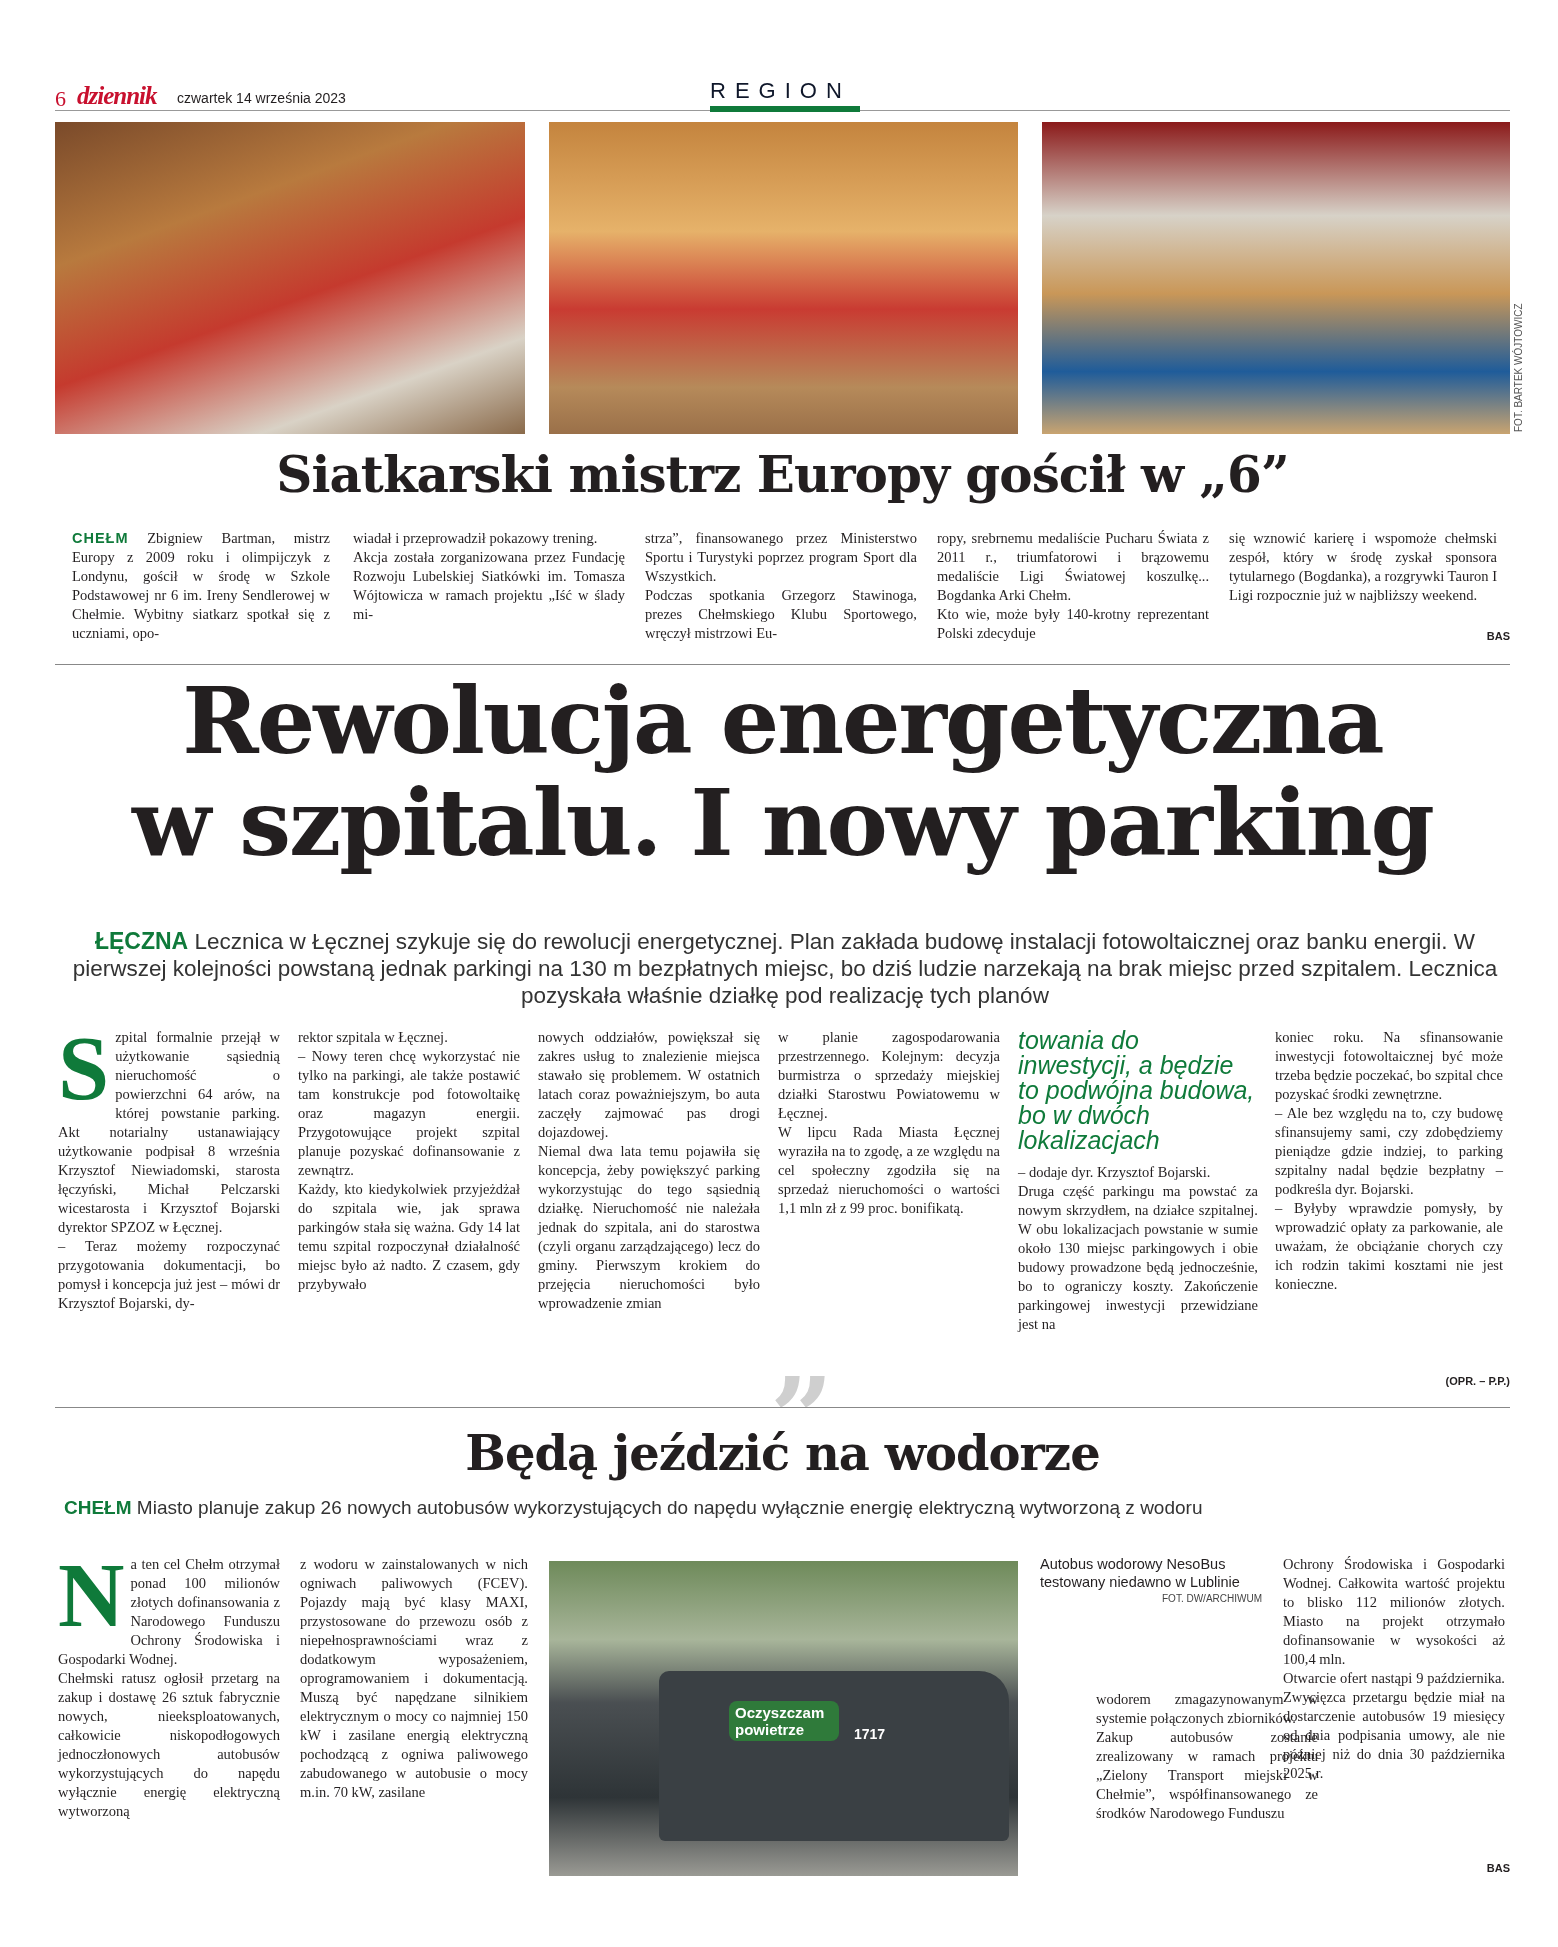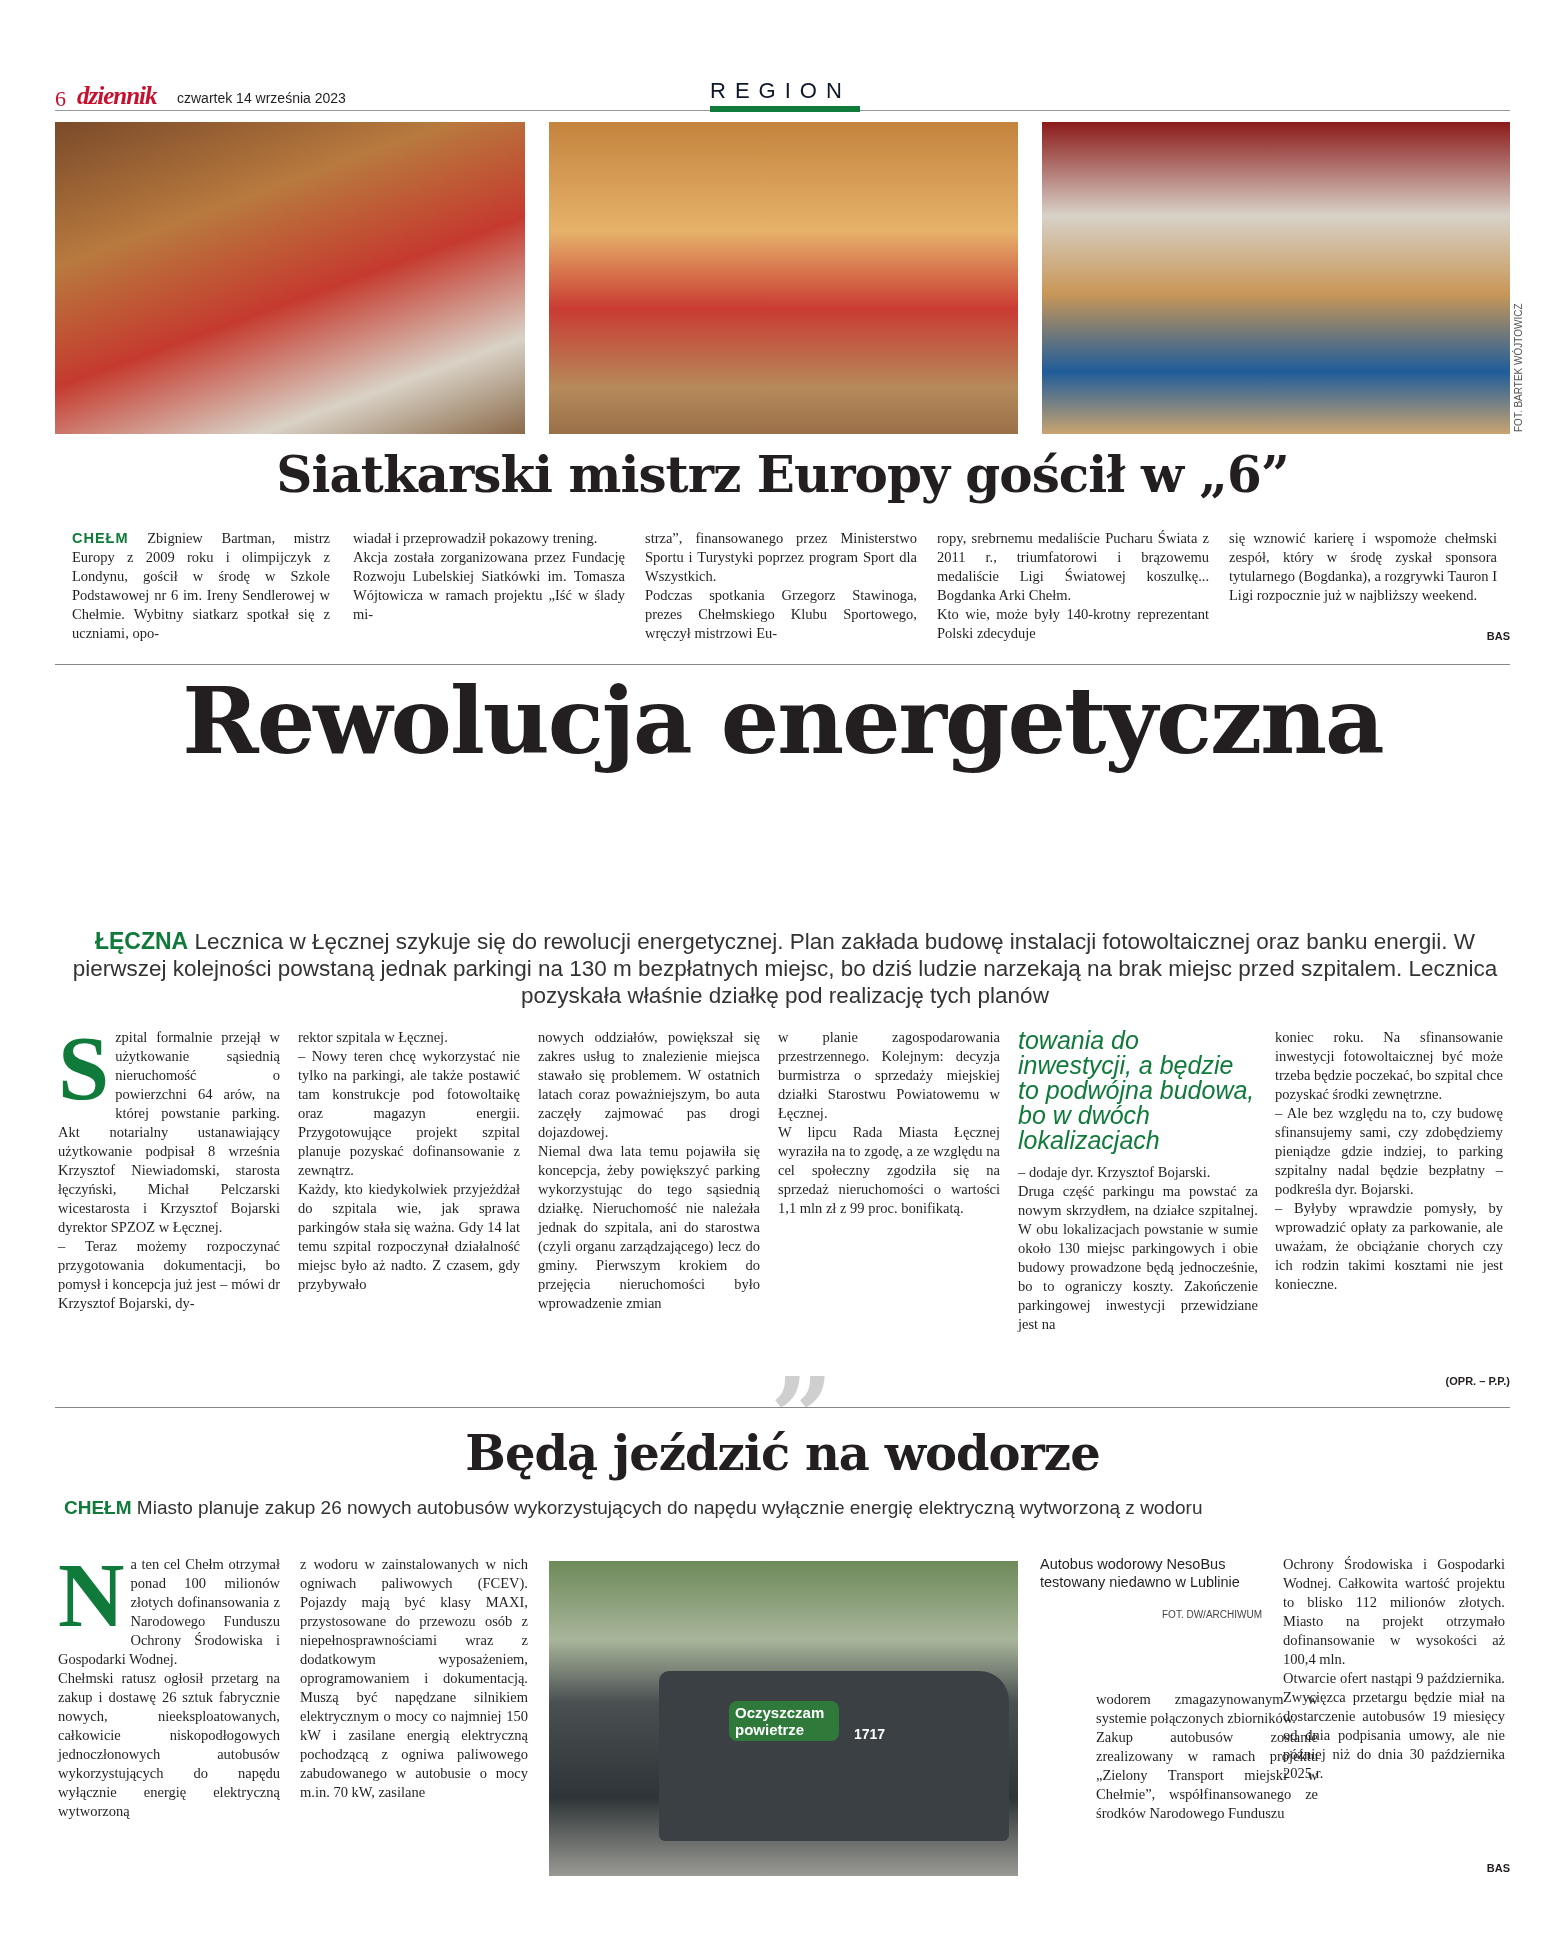--- a/index.html
+++ b/index.html
@@ -63,20 +63,21 @@
    Podczas spotkania Grzegorz Stawinoga, prezes Chełmskiego Klubu Sportowego, wręczył mistrzowi Eu-</div>
 <div class="abs col" style="left:937px;top:529px;width:272px;white-space:pre-line">ropy, srebrnemu medaliście Pucharu Świata z 2011 r., triumfatorowi i brązowemu medaliście Ligi Światowej koszulkę... Bogdanka Arki Chełm.
    Kto wie, może były 140-krotny reprezentant Polski zdecyduje</div>
 <div class="abs col" style="left:1229px;top:529px;width:268px;white-space:pre-line">się wznowić karierę i wspomoże chełmski zespół, który w środę zyskał sponsora tytularnego (Bogdanka), a rozgrywki Tauron I Ligi rozpocznie już w najbliższy weekend.</div>
 <div class="abs sig" style="left:1420px;top:630px;width:90px">BAS</div>
 
 <div class="abs hr" style="left:55px;top:664px;width:1455px"></div>
 
 <div class="abs headline2">
   <div>Rewolucja energetyczna</div>
+  <div>w szpitalu. I nowy parking</div>
 </div>
 
 <div class="abs lead">
   <span class="kicker">ŁĘCZNA</span>
   <span>Lecznica w Łęcznej szykuje się do rewolucji energetycznej. Plan zakłada budowę instalacji fotowoltaicznej oraz banku energii. W pierwszej kolejności powstaną jednak parkingi na 130 m bezpłatnych miejsc, bo dziś ludzie narzekają na brak miejsc przed szpitalem. Lecznica pozyskała właśnie działkę pod realizację tych planów</span>
 </div>
 
 <div class="abs col" style="left:58px;top:1028px;width:222px;white-space:pre-line"><span class="dropcap">S</span><span>zpital formalnie przejął w użytkowanie sąsiednią nieruchomość o powierzchni 64 arów, na której powstanie parking. Akt notarialny ustanawiający użytkowanie podpisał 8 września Krzysztof Niewiadomski, starosta łęczyński, Michał Pelczarski wicestarosta i Krzysztof Bojarski dyrektor SPZOZ w Łęcznej.
    – Teraz możemy rozpoczynać przygotowania dokumentacji, bo pomysł i koncepcja już jest – mówi dr Krzysztof Bojarski, dy-</span></div>
 <div class="abs col" style="left:298px;top:1028px;width:222px;white-space:pre-line">rektor szpitala w Łęcznej.
@@ -114,19 +115,19 @@
 <div class="abs col" style="left:300px;top:1555px;width:228px;white-space:pre-line">z wodoru w zainstalowanych w nich ogniwach paliwowych (FCEV). Pojazdy mają być klasy MAXI, przystosowane do przewozu osób z niepełnosprawnościami wraz z dodatkowym wyposażeniem, oprogramowaniem i dokumentacją. Muszą być napędzane silnikiem elektrycznym o mocy co najmniej 150 kW i zasilane energią elektryczną pochodzącą z ogniwa paliwowego zabudowanego w autobusie o mocy m.in. 70 kW, zasilane</div>
 
 <div class="abs photo busphoto">
   <div class="abs" style="left:110px;top:110px;width:350px;height:170px;background:#3a4044;border-radius:10px 30px 6px 6px"></div>
   <div class="abs" style="left:180px;top:140px;font-family:'Liberation Sans',sans-serif;font-size:15px;font-weight:bold;color:#fff;background:#2f7a3a;padding:3px 6px;border-radius:8px;width:110px;white-space:normal">Oczyszczam powietrze</div>
   <div class="abs" style="left:305px;top:165px;font-family:Liberation Sans, sans-serif;font-size:14px;font-weight:bold;color:#fff">1717</div>
 </div>
 
 <div class="abs" style="left:1040px;top:1555px;width:222px">
   <div class="caption">Autobus wodorowy NesoBus testowany niedawno w Lublinie</div>
-  <div class="credit" style="margin-top:18px">FOT. DW/ARCHIWUM</div>
+  <div class="credit" style="margin-top:2px">FOT. DW/ARCHIWUM</div>
 </div>
 <div class="abs col" style="left:1096px;top:1690px;width:222px;white-space:pre-line">wodorem zmagazynowanym w systemie połączonych zbiorników.
    Zakup autobusów zostanie zrealizowany w ramach projektu „Zielony Transport miejski w Chełmie”, współfinansowanego ze środków Narodowego Funduszu</div>
 <div class="abs col" style="left:1283px;top:1555px;width:222px;white-space:pre-line">Ochrony Środowiska i Gospodarki Wodnej. Całkowita wartość projektu to blisko 112 milionów złotych. Miasto na projekt otrzymało dofinansowanie w wysokości aż 100,4 mln.
    Otwarcie ofert nastąpi 9 października. Zwycięzca przetargu będzie miał na dostarczenie autobusów 19 miesięcy od dnia podpisania umowy, ale nie później niż do dnia 30 października 2025 r.</div>
 <div class="abs sig" style="left:1420px;top:1862px;width:90px">BAS</div>
 
 </body></html>

